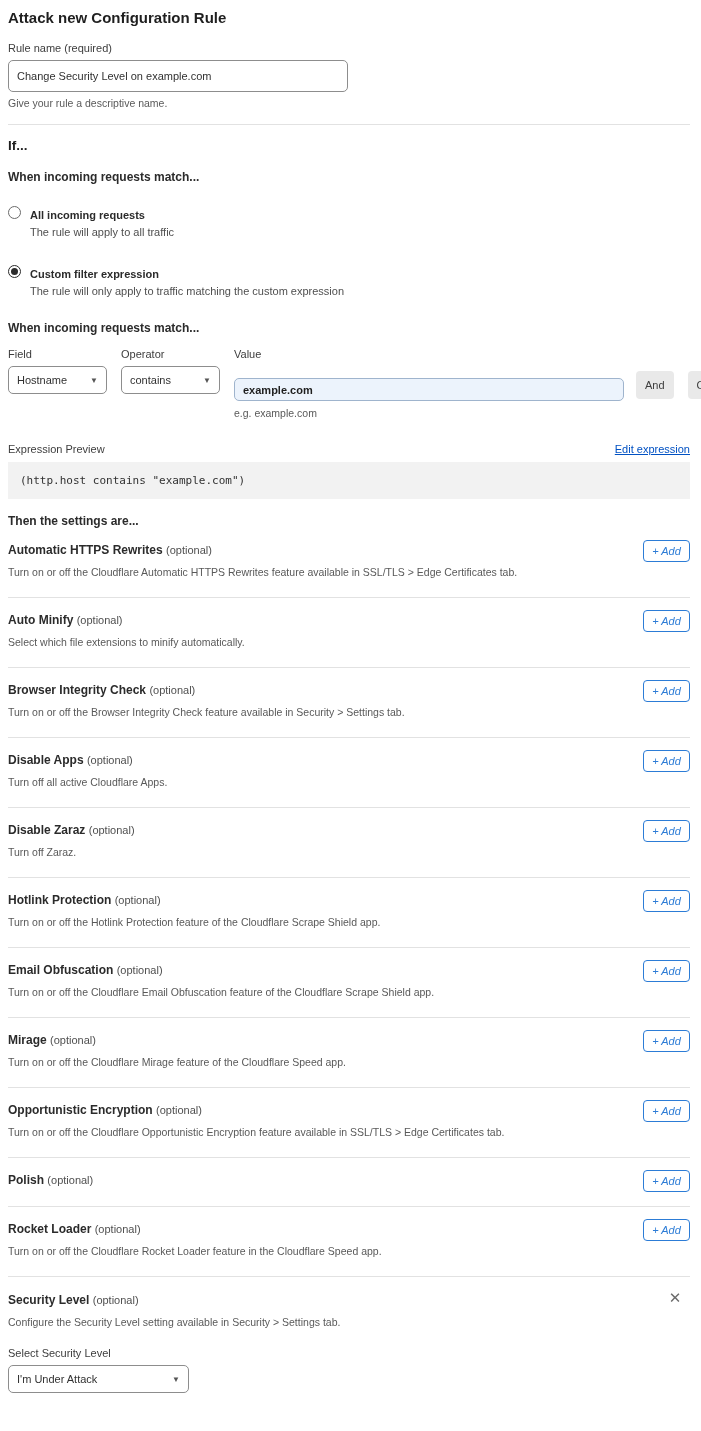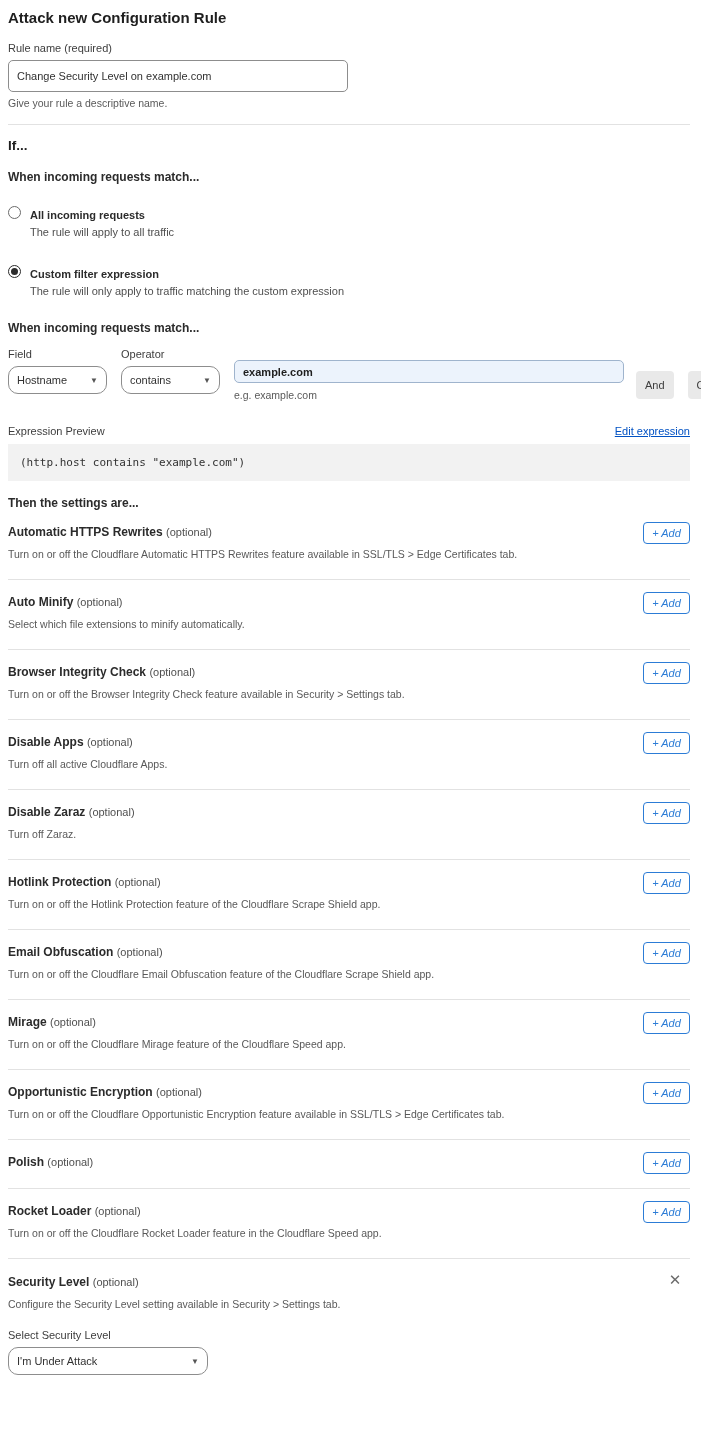--- a/index.html
+++ b/index.html
@@ -107,21 +107,21 @@
   .builder-row {
     display: flex;
     align-items: flex-start;
     margin-top: 0;
   }
   .builder-col { margin-right: 14px; }
   .builder-col .field-label { margin-bottom: 6px; }
   .select-box {
     height: 23px;
     border: 1px solid #8d8d8d;
-    border-radius: 10px;
+    border-radius: 5px;
     background: #ffffff;
     display: flex;
     align-items: center;
     justify-content: space-between;
     padding: 13px 8px;
     font-size: 11px;
     color: #313131;
     cursor: pointer;
   }
   .select-caret {
@@ -228,21 +228,21 @@
     width: 16px;
     height: 16px;
     font-size: 15px;
     line-height: 16px;
     text-align: center;
     color: #6b6b6b;
     cursor: pointer;
     font-weight: normal;
   }
   .security-select-label { margin-top: 19px; }
-  .security-select { width: 200px; margin-top: 6px; height: 22px; }
+  .security-select { width: 181px; margin-top: 6px; height: 22px; }
 </style>
 </head>
 <body>
 
 <div class="page">
 
   <h1 class="page-title">Attack new Configuration Rule</h1>
 
   <div class="field-label rule-name-label">Rule name (required)</div>
   <input class="text-input" type="text" value="Change Security Level on example.com" style="">
@@ -281,20 +281,21 @@
         </div>
       </div>
       <div class="builder-col">
         <div class="field-label">Operator</div>
         <div class="select-box operator-select">
           <span>contains</span>
           <span class="select-caret">▼</span>
         </div>
       </div>
       <div class="builder-col value-col">
+        <div class="field-label">Value</div>
         <input class="value-input" style="margin-top: 12px;" type="text" value="example.com">
         <div class="value-helper">e.g. example.com</div>
       </div>
       <div class="andor-col">
         <button class="andor-btn">And</button>
         <button class="andor-btn">Or</button>
       </div>
     </div>
   </div>
 

